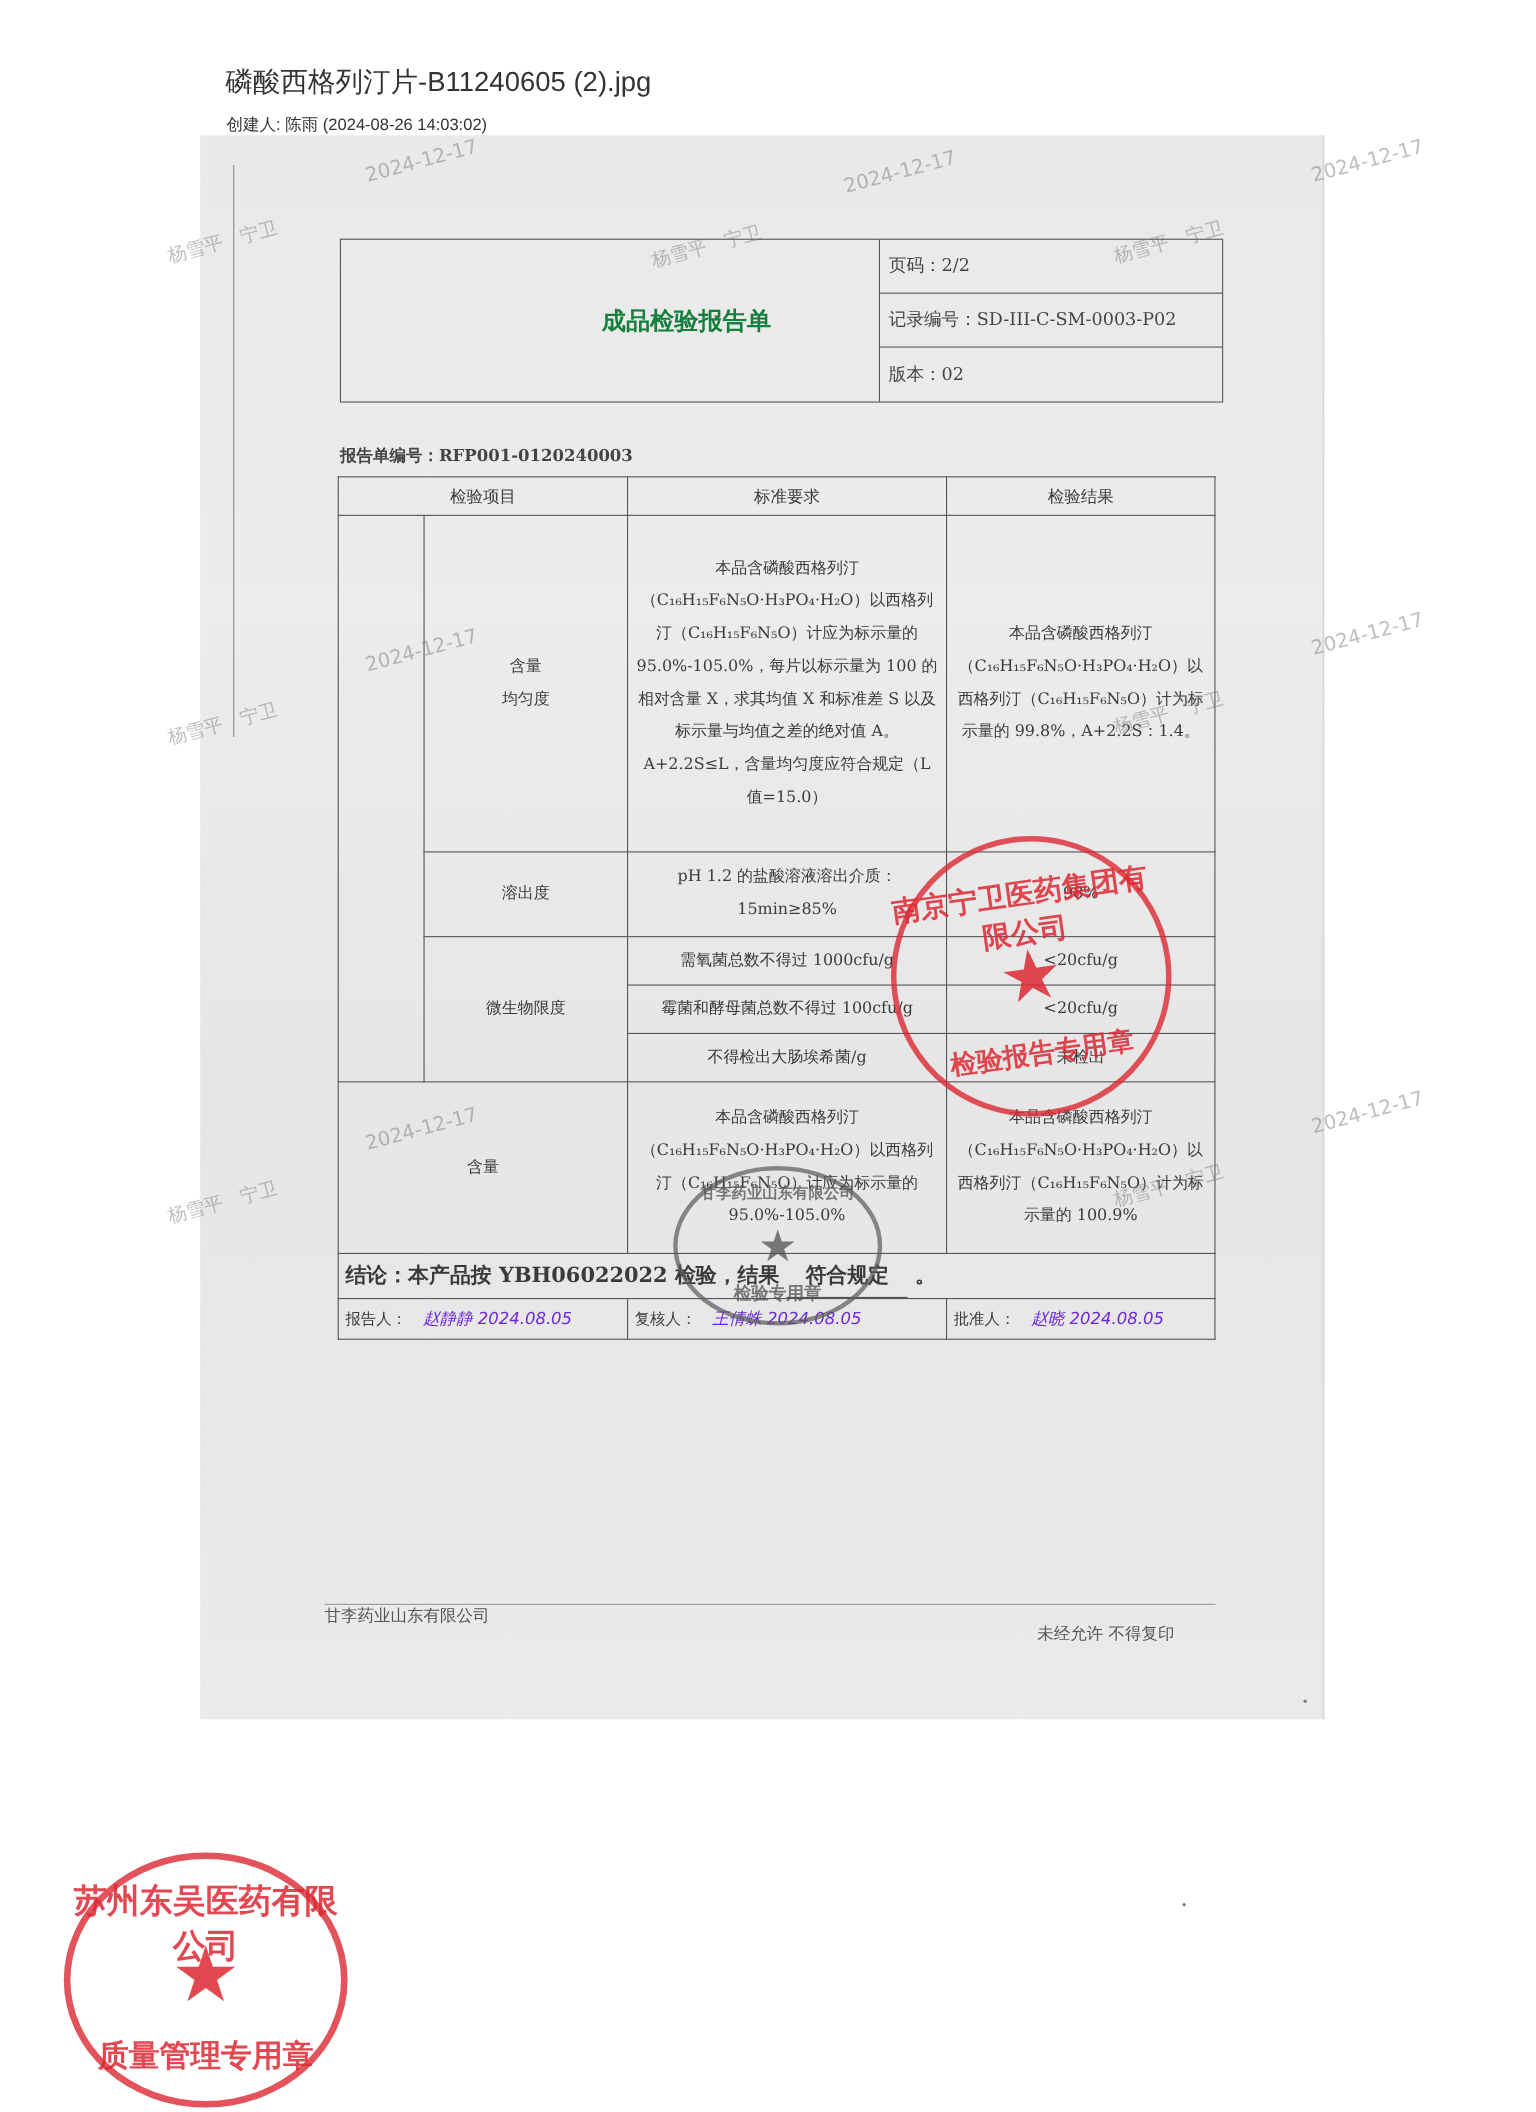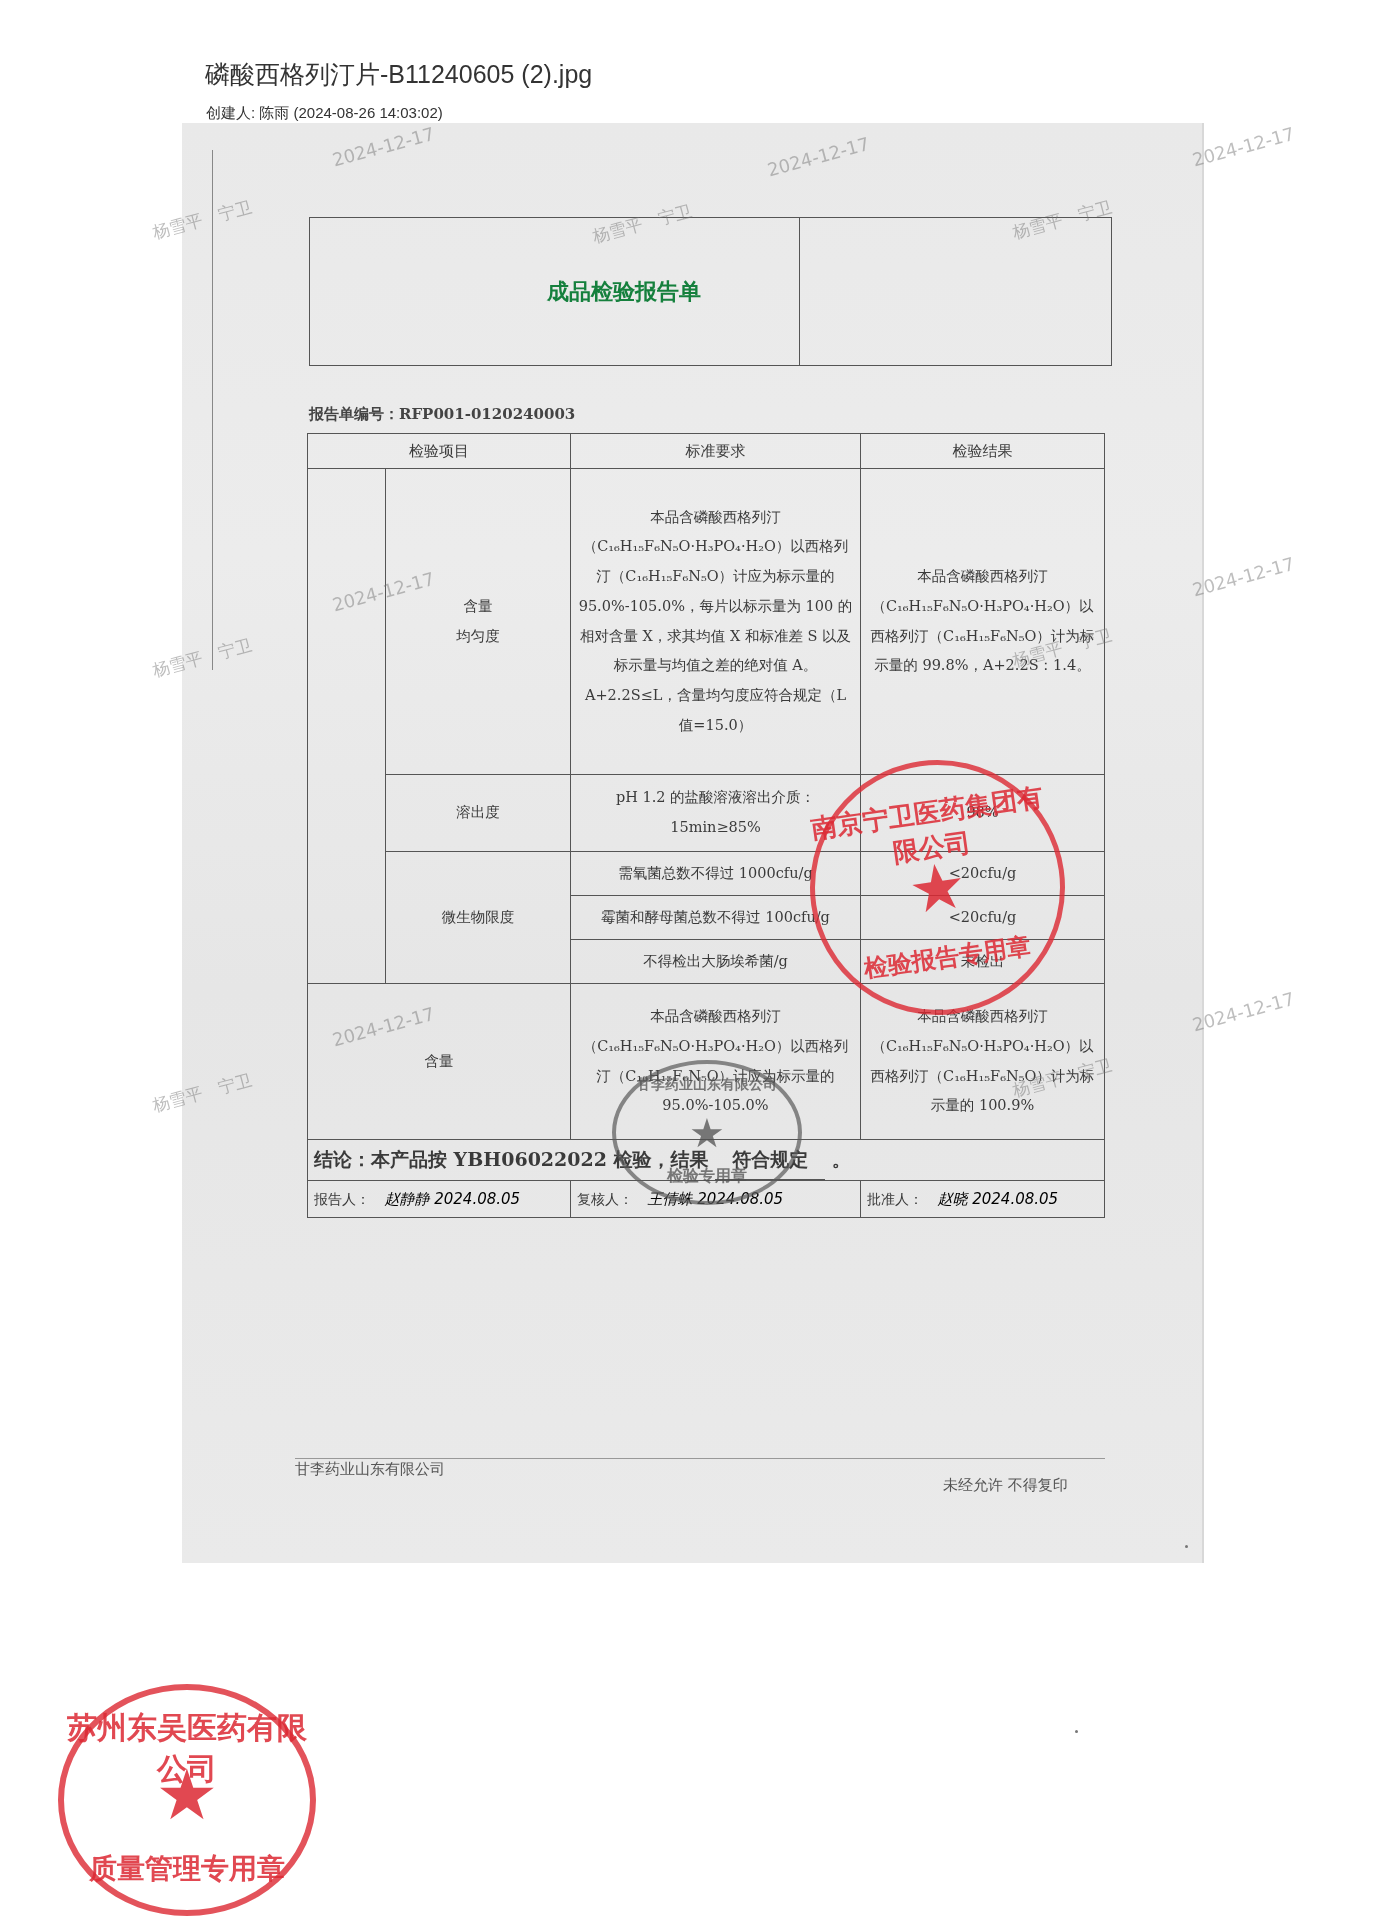--- a/index.html
+++ b/index.html
@@ -66,21 +66,21 @@
     border-collapse: collapse; table-layout: fixed; font-size: 14.5px; color: #3a3a3a;
   }
   .main-table td, .main-table th {
     border: 1.5px solid #555; text-align: center; vertical-align: middle; padding: 0 6px;
     font-weight: normal; line-height: 2.05;
   }
   .main-table th { height: 34px; font-size: 15px; }
   .col-a { width: 78px; } .col-b { width: 185px; } .col-c { width: 290px; } .col-d { width: 244px; }
   .std-text { text-align: center; }
   .sign-row td { text-align: left; height: 36px; font-size: 14px; }
-  .sign-hand { font-family: "DejaVu Sans", sans-serif; font-style: italic; color: #000000; font-size: 15px; margin-left: 10px; }
+  .sign-hand { font-family: "DejaVu Sans", sans-serif; font-style: italic; color: #6d28d9; font-size: 15px; margin-left: 10px; }
   .conclusion-row td { text-align: left; height: 36px; font-weight: bold; font-size: 19px; }
   .underline-fill { display: inline-block; min-width: 110px; border-bottom: 1px solid #555; text-align: center; font-weight: bold; }
   .footer-line {
     position: absolute; left: 295px; top: 1458px; width: 810px; height: 1px; background: #999;
   }
   .footer-left { position: absolute; left: 295px; top: 1460px; font-size: 15px; color: #555; font-family: "DejaVu Sans", sans-serif; }
   .footer-right { position: absolute; left: 943px; top: 1476px; font-size: 15px; color: #555; font-family: "DejaVu Sans", sans-serif; }
   
   .wm {
     position: absolute; font-family: "DejaVu Sans", sans-serif; color: rgba(110,110,110,0.45);
@@ -108,20 +108,25 @@
 <body>
 
 <div class="file-title">磷酸西格列汀片-B11240605 (2).jpg</div>
 <div class="file-meta">创建人: 陈雨 (2024-08-26 14:03:02)</div>
 
 <div class="scan-page"></div>
 <div class="scan-edge-line"></div>
 
 <div class="hdr">
   <div class="title-cell">成品检验报告单</div>
+  <div class="meta-cell">
+    <div class="meta-row">页码：2/2</div>
+    <div class="meta-row">记录编号：SD-III-C-SM-0003-P02</div>
+    <div class="meta-row">版本：02</div>
+  </div>
 </div>
 
 <div class="report-no">报告单编号：RFP001-0120240003</div>
 
 <table class="main-table">
   <colgroup>
     <col class="col-a">
       <col class="col-b">
       <col class="col-c">
       <col class="col-d">

